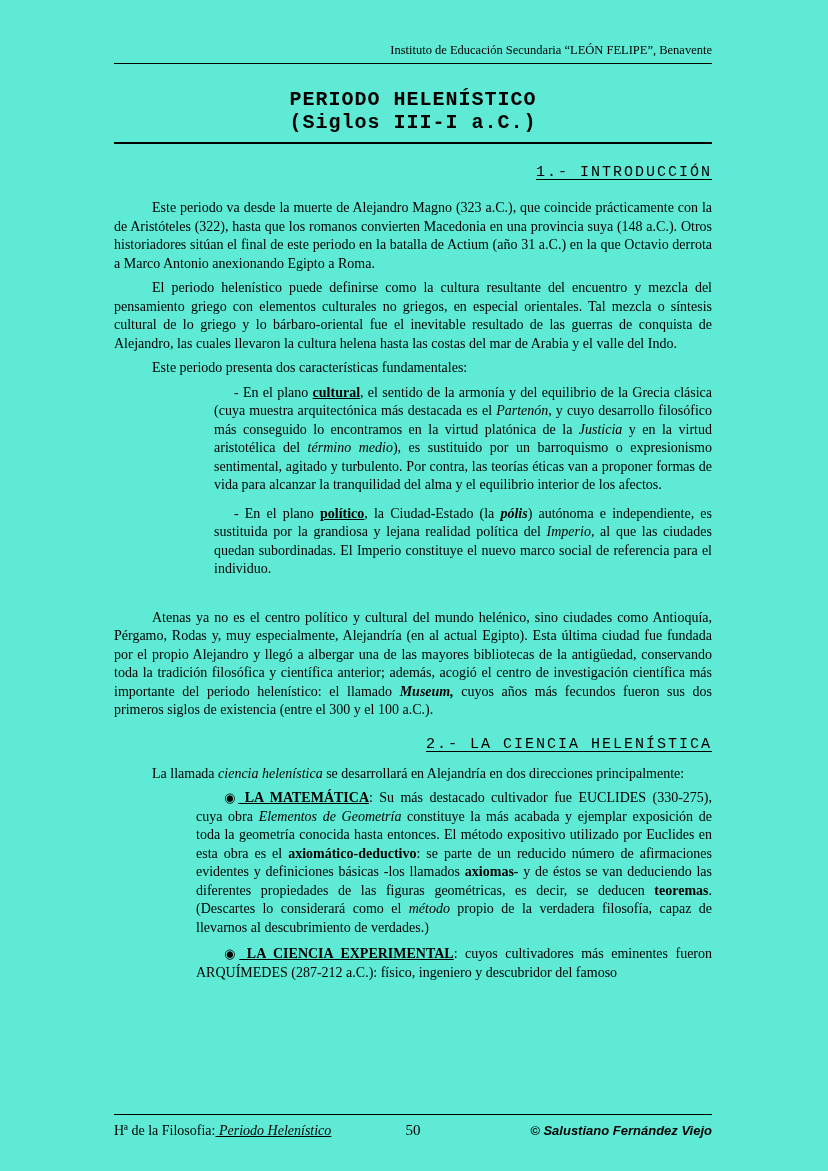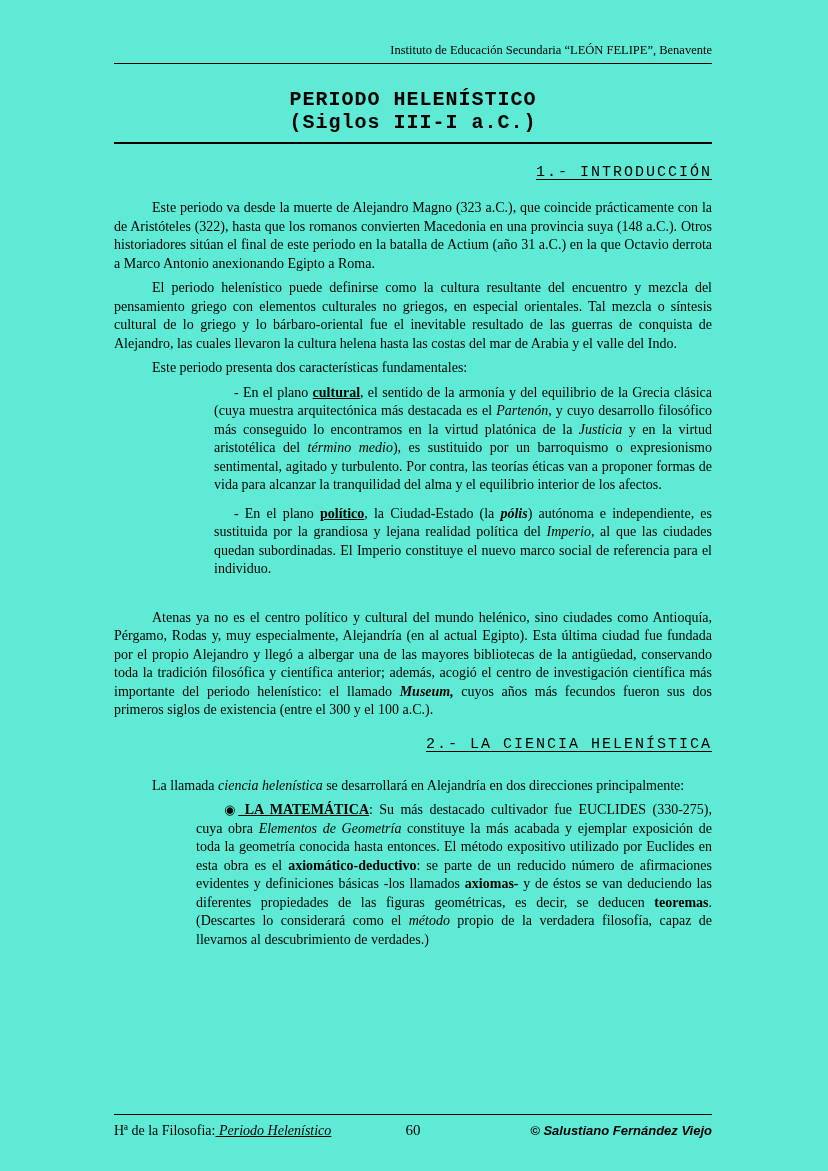--- a/index.html
+++ b/index.html
@@ -22,21 +22,21 @@
     font-family:"Liberation Mono","DejaVu Sans Mono",monospace;
     font-weight:bold; font-size:20px; line-height:23px; letter-spacing:1px;
   }
   .title-rule { border-bottom:2px solid #000; margin-top:8px; }
 
   .section-heading {
     text-align:right; margin:20px 0 18px;
     font-family:"Liberation Mono","DejaVu Sans Mono",monospace;
     font-size:15px; letter-spacing:2px;
   }
-  .section-heading.s2 { margin:16px 0 24px; }
+  .section-heading.s2 { margin:16px 0 12px; }
   .heading-text { text-decoration:underline; text-underline-offset:3px; }
 
   .para { font-size:14px; line-height:18.5px; text-align:justify; margin:0 0 6px; }
   .indent { text-indent:38px; }
   .block-char { margin-left:100px; text-indent:20px; margin-bottom:10px; }
   .block-item { margin-left:82px;  text-indent:28px; margin-bottom:8px; }
   .atenas { margin-top:30px; }
 
   .seg-n  { }
   .seg-i  { font-style:italic; }
@@ -86,20 +86,21 @@
   <p class="para block-char"><span class="seg-n">- En el plano </span><span class="seg-bu">político</span><span class="seg-n">, la Ciudad-Estado (la </span><span class="seg-bi">pólis</span><span class="seg-n">) autónoma e independiente, es sustituida por la grandiosa y lejana realidad política del </span><span class="seg-i">Imperio</span><span class="seg-n">, al que las ciudades quedan subordinadas. El Imperio constituye el nuevo marco social de referencia para el individuo.</span></p>
 
   <p class="para indent atenas"><span class="seg-n">Atenas ya no es el centro político y cultural del mundo helénico, sino ciudades como Antioquía, Pérgamo, Rodas y, muy especialmente, Alejandría (en al actual Egipto). Esta última ciudad fue fundada por el propio Alejandro y llegó a albergar una de las mayores bibliotecas de la antigüedad, conservando toda la tradición filosófica y científica anterior; además, acogió el centro de investigación científica más importante del periodo helenístico: el llamado </span><span class="seg-bi">Museum,</span><span class="seg-n"> cuyos años más fecundos fueron sus dos primeros siglos de existencia (entre el 300 y el 100 a.C.).</span></p>
 
   <div class="section-heading s2">
     <span class="heading-text">2.- LA CIENCIA HELENÍSTICA</span>
   </div>
 
   <p class="para indent"><span class="seg-n">La llamada </span><span class="seg-i">ciencia helenística</span><span class="seg-n"> se desarrollará en Alejandría en dos direcciones principalmente:</span></p>
   <p class="para block-item"><span class="seg-sym">◉</span><span class="seg-bu"> LA MATEMÁTICA</span><span class="seg-n">: Su más destacado cultivador fue EUCLIDES (330-275), cuya obra </span><span class="seg-i">Elementos de Geometría</span><span class="seg-n"> constituye la más acabada y ejemplar exposición de toda la geometría conocida hasta entonces. El método expositivo utilizado por Euclides en esta obra es el </span><span class="seg-b">axiomático-deductivo</span><span class="seg-n">: se parte de un reducido número de afirmaciones evidentes y definiciones básicas -los llamados </span><span class="seg-b">axiomas-</span><span class="seg-n"> y de éstos se van deduciendo las diferentes propiedades de las figuras geométricas, es decir, se deducen </span><span class="seg-b">teoremas</span><span class="seg-n">. (Descartes lo considerará como el </span><span class="seg-i">método</span><span class="seg-n"> propio de la verdadera filosofía, capaz de llevarnos al descubrimiento de verdades.)</span></p>
+  <p class="para block-item"><span class="seg-sym">◉</span><span class="seg-bu"> LA CIENCIA EXPERIMENTAL</span><span class="seg-n">: cuyos cultivadores más eminentes fueron ARQUÍMEDES (287-212 a.C.): físico, ingeniero y descubridor del famoso</span></p>
 
   <div class="footer">
     <div class="footer-left"><span class="seg-n">Hª de la Filosofia:</span><span class="seg-iu"> Periodo Helenístico</span></div>
-    <div class="footer-center">60</div>
+    <div class="footer-center">50</div>
     <div class="footer-right">© Salustiano Fernández Viejo</div>
   </div>
 
 </div>
 
 </body></html>

